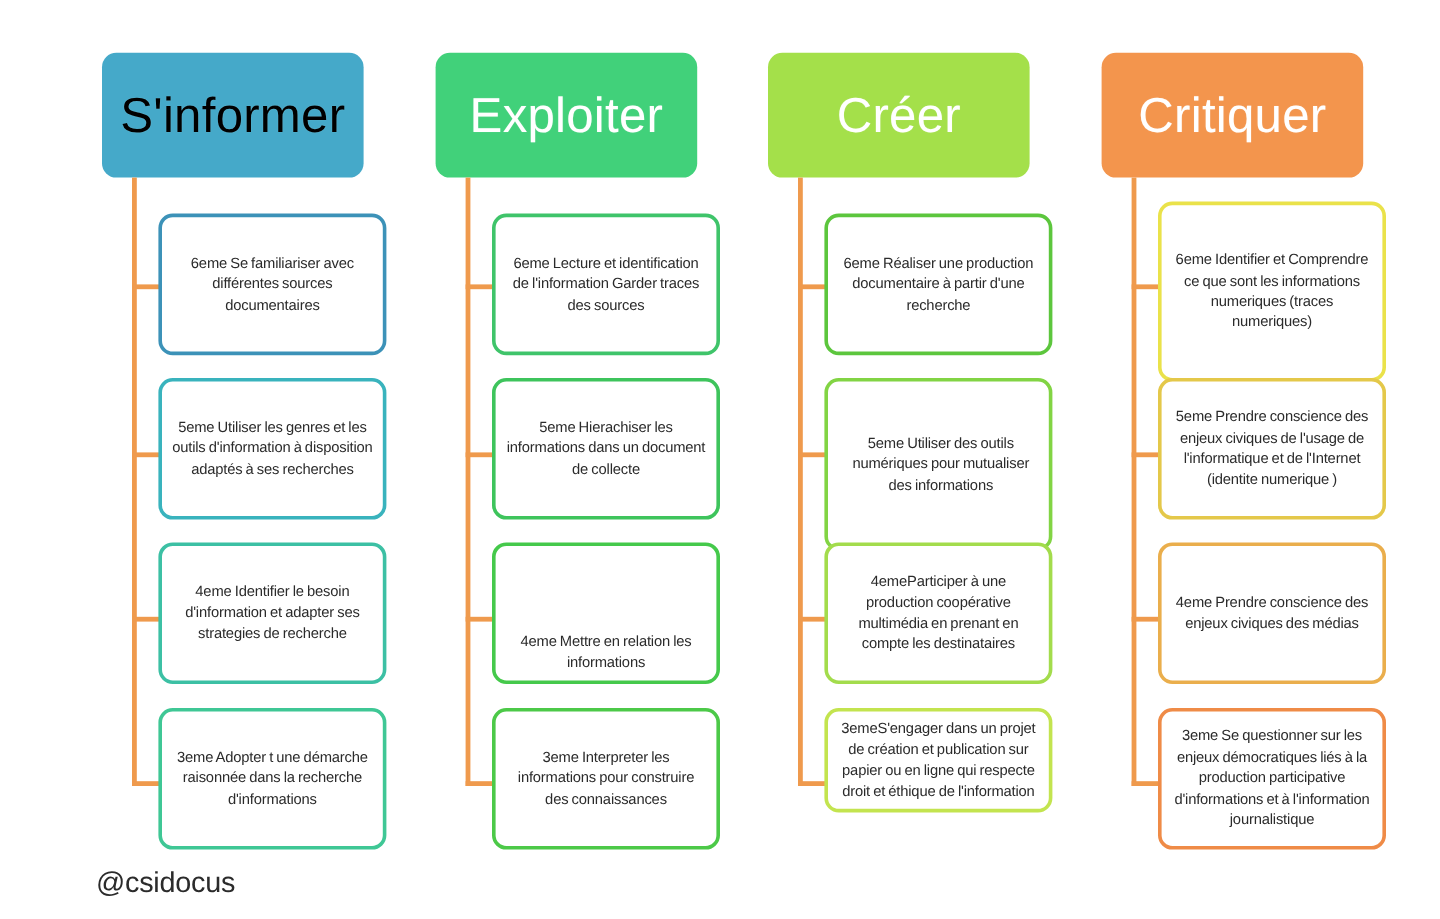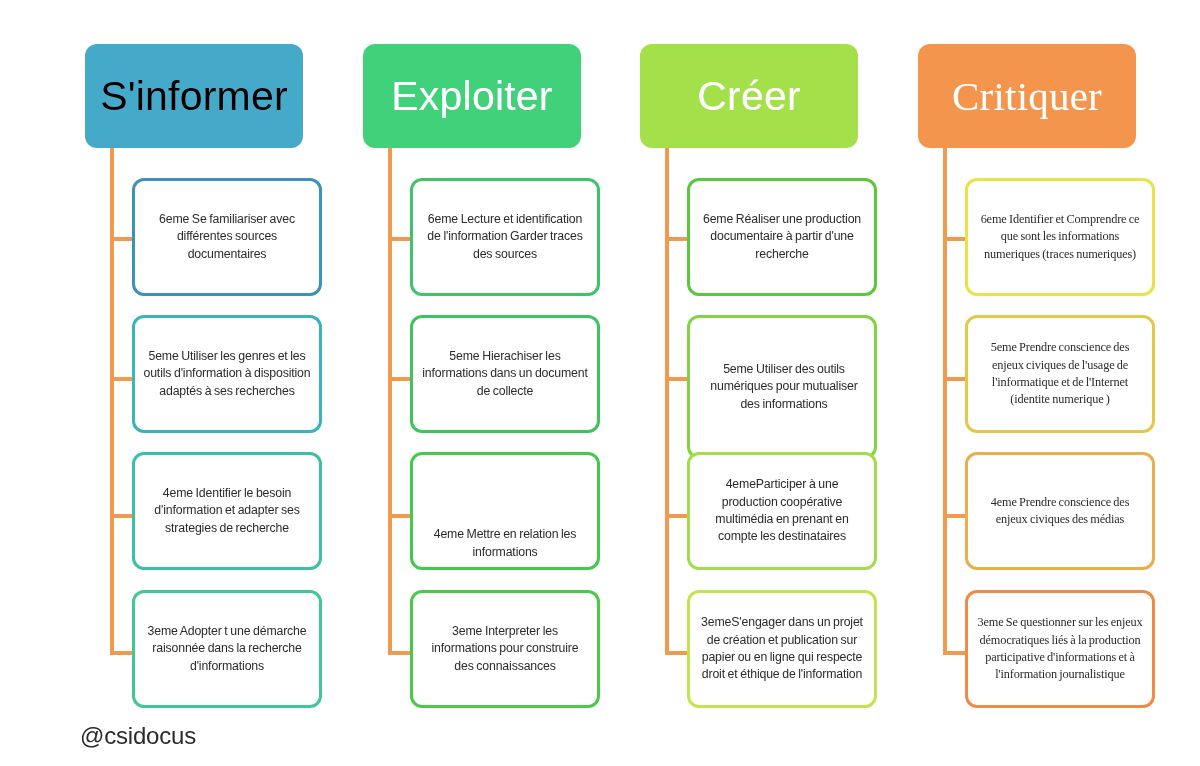--- a/index.html
+++ b/index.html
@@ -163,31 +163,31 @@
       </div>
       <div class="branch" style="top: 377px;"></div>
       <div class="card" style="top: 315px; height: 144px; border-color: rgb(130, 212, 68); padding-left: 12px;">
         <div class="card-text">5eme Utiliser des outils numériques pour mutualiser des informations</div>
       </div>
       <div class="branch" style="top: 514px;"></div>
       <div class="card" style="top: 452px; height: 118px; border-color: rgb(163, 220, 76);">
         <div class="card-text">4emeParticiper à une production coopérative multimédia en prenant en compte les destinataires</div>
       </div>
       <div class="branch" style="top: 651px;"></div>
-      <div class="card" style="top: 590px; height: 118px; border-color: rgb(195, 228, 79);">
+      <div class="card" style="top: 590px; height: 87px; border-color: rgb(195, 228, 79);">
         <div class="card-text">3emeS'engager dans un projet de création et publication sur papier ou en ligne qui respecte droit et éthique de l'information</div>
       </div>
     </div>
-    <div class="column" style="left: 918px; font-family: Liberation Serif, serif;">
+    <div class="column" style="left: 918px;">
       <div class="col-header" style="background: rgb(243, 149, 77);">
         <span class="col-header-label" style="color: rgb(255, 255, 255);">Critiquer</span>
       </div>
       <div class="trunk" style="height: 507px;"></div>
       <div class="branch" style="top: 237px;"></div>
-      <div class="card" style="top: 178px; height: 118px; border-color: rgb(234, 226, 74);">
+      <div class="card" style="top: 168px; height: 150px; border-color: rgb(234, 226, 74);">
         <div class="card-text">6eme Identifier et Comprendre ce que sont les informations numeriques (traces numeriques)</div>
       </div>
       <div class="branch" style="top: 377px;"></div>
       <div class="card" style="top: 315px; height: 118px; border-color: rgb(228, 200, 74);">
         <div class="card-text">5eme Prendre conscience des enjeux civiques de l'usage de l'informatique et de l'Internet (identite numerique )</div>
       </div>
       <div class="branch" style="top: 514px;"></div>
       <div class="card" style="top: 452px; height: 118px; border-color: rgb(234, 174, 76);">
         <div class="card-text">4eme Prendre conscience des enjeux civiques des médias</div>
       </div>

